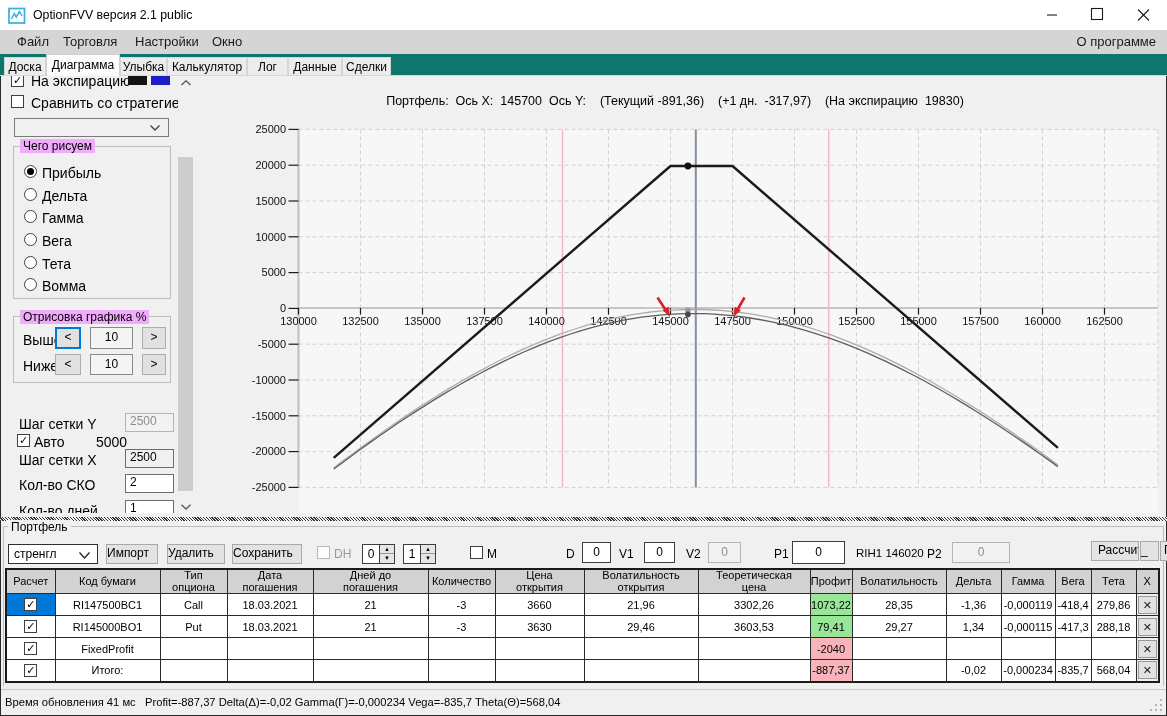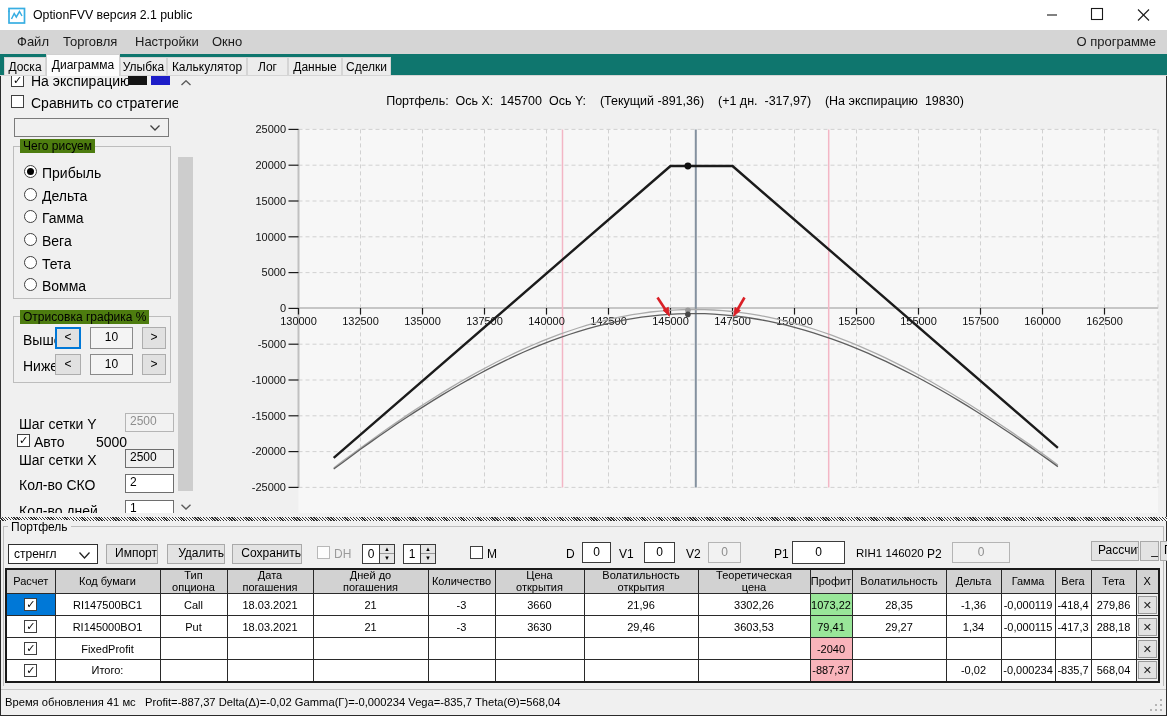--- a/index.html
+++ b/index.html
@@ -17,32 +17,32 @@
 .tab{position:absolute;top:3px;height:19px;background:#ececec;border:1px solid #d5d5d5;border-bottom:none;font-size:12px;color:#000;text-align:center;line-height:18px}
 .tab.act{top:0;height:22px;background:#fdfdfd;line-height:21px;border:1px solid #d0d0d0;border-bottom:none;z-index:2}
 #tabline{position:absolute;left:0;top:75px;width:100%;height:1px;background:#d5d5d5}
 
 #lpanel{position:absolute;left:1px;top:76px;width:192px;height:437px;background:#f0f0f0;overflow:hidden}
 .cb{position:absolute;width:13px;height:13px;background:#fff;border:1px solid #404040;font-size:11px;line-height:11px;text-align:center;color:#000}
 .rb{position:absolute;width:13px;height:13px;background:#fff;border:1px solid #404040;border-radius:50%}
 .rb.sel::after{content:"";position:absolute;left:2px;top:2px;width:7px;height:7px;border-radius:50%;background:#000}
 .lab{position:absolute;font-size:14px;color:#000;white-space:nowrap}
 .grp{position:absolute;border:1px solid #bdbdbd}
-.grplab{position:absolute;font-size:12px;color:#000;background:#4d7c0f;padding:0 3px;white-space:nowrap}
+.grplab{position:absolute;font-size:12px;color:#000;background:#f0abfc;padding:0 3px;white-space:nowrap}
 .btn{position:absolute;background:#e1e1e1;border:1px solid #adadad;font-size:12px;color:#000;text-align:center}
 .fld{position:absolute;background:#fff;border:1px solid #6e6e6e;font-size:12px;color:#000;padding-left:4px}
 
 #sbar{position:absolute;left:177px;top:0;width:15px;height:437px;background:#f0f0f0}
 #sthumb{position:absolute;left:0;top:81px;width:15px;height:334px;background:#cdcdcd}
 
 #split{position:absolute;left:0;top:516.5px;width:100%;height:4.5px;background:repeating-linear-gradient(45deg,#303030 0 0.9px,#f5f5f5 0.9px 2px),repeating-linear-gradient(-45deg,#30303066 0 0.9px,#f5f5f500 0.9px 2px)}
 
 #pgrp{position:absolute;left:3px;top:526px;width:1161px;height:160px;border:1px solid #bdbdbd;border-bottom:none}
 #pglab{position:absolute;left:8px;top:520px;font-size:12px;background:#f0f0f0;padding:0 3px;z-index:3}
-.tbtn{position:absolute;background:#e3e3e3;border:1px solid #a9a9a9;font-size:12px;color:#000;text-align:right;line-height:17px}
+.tbtn{position:absolute;background:#e3e3e3;border:1px solid #a9a9a9;font-size:12px;color:#000;text-align:left;line-height:17px}
 .tlab{position:absolute;font-size:12px;color:#000;white-space:nowrap}
 .tfld{position:absolute;background:#fff;border:1px solid #3c3c3c;font-size:12px;color:#000;text-align:center}
 .dis{background:#f2f2f2!important;border:1px solid #b5b5b5!important;color:#8e8e8e!important}
 
 #ptable{position:absolute;left:5px;top:568px;border-collapse:collapse;table-layout:fixed}
 #ptable td,#ptable th{border:1px solid #2a2a2a;font-size:11px;font-weight:normal;text-align:center;padding:0;overflow:hidden;color:#000;background:#fff}
 #ptable th{background:#d2d2d2;line-height:11.5px;height:21px}
 #ptable td{height:22px}
 .xbtn{display:inline-block;width:19px;height:18px;background:#e2e2e2;border:1px solid #9a9a9a;line-height:16px;font-size:11px;color:#222}
 .tcb{display:inline-block;width:13px;height:13px;background:#fff;border:1px solid #404040;font-size:11px;line-height:11px;vertical-align:middle;color:#000}

